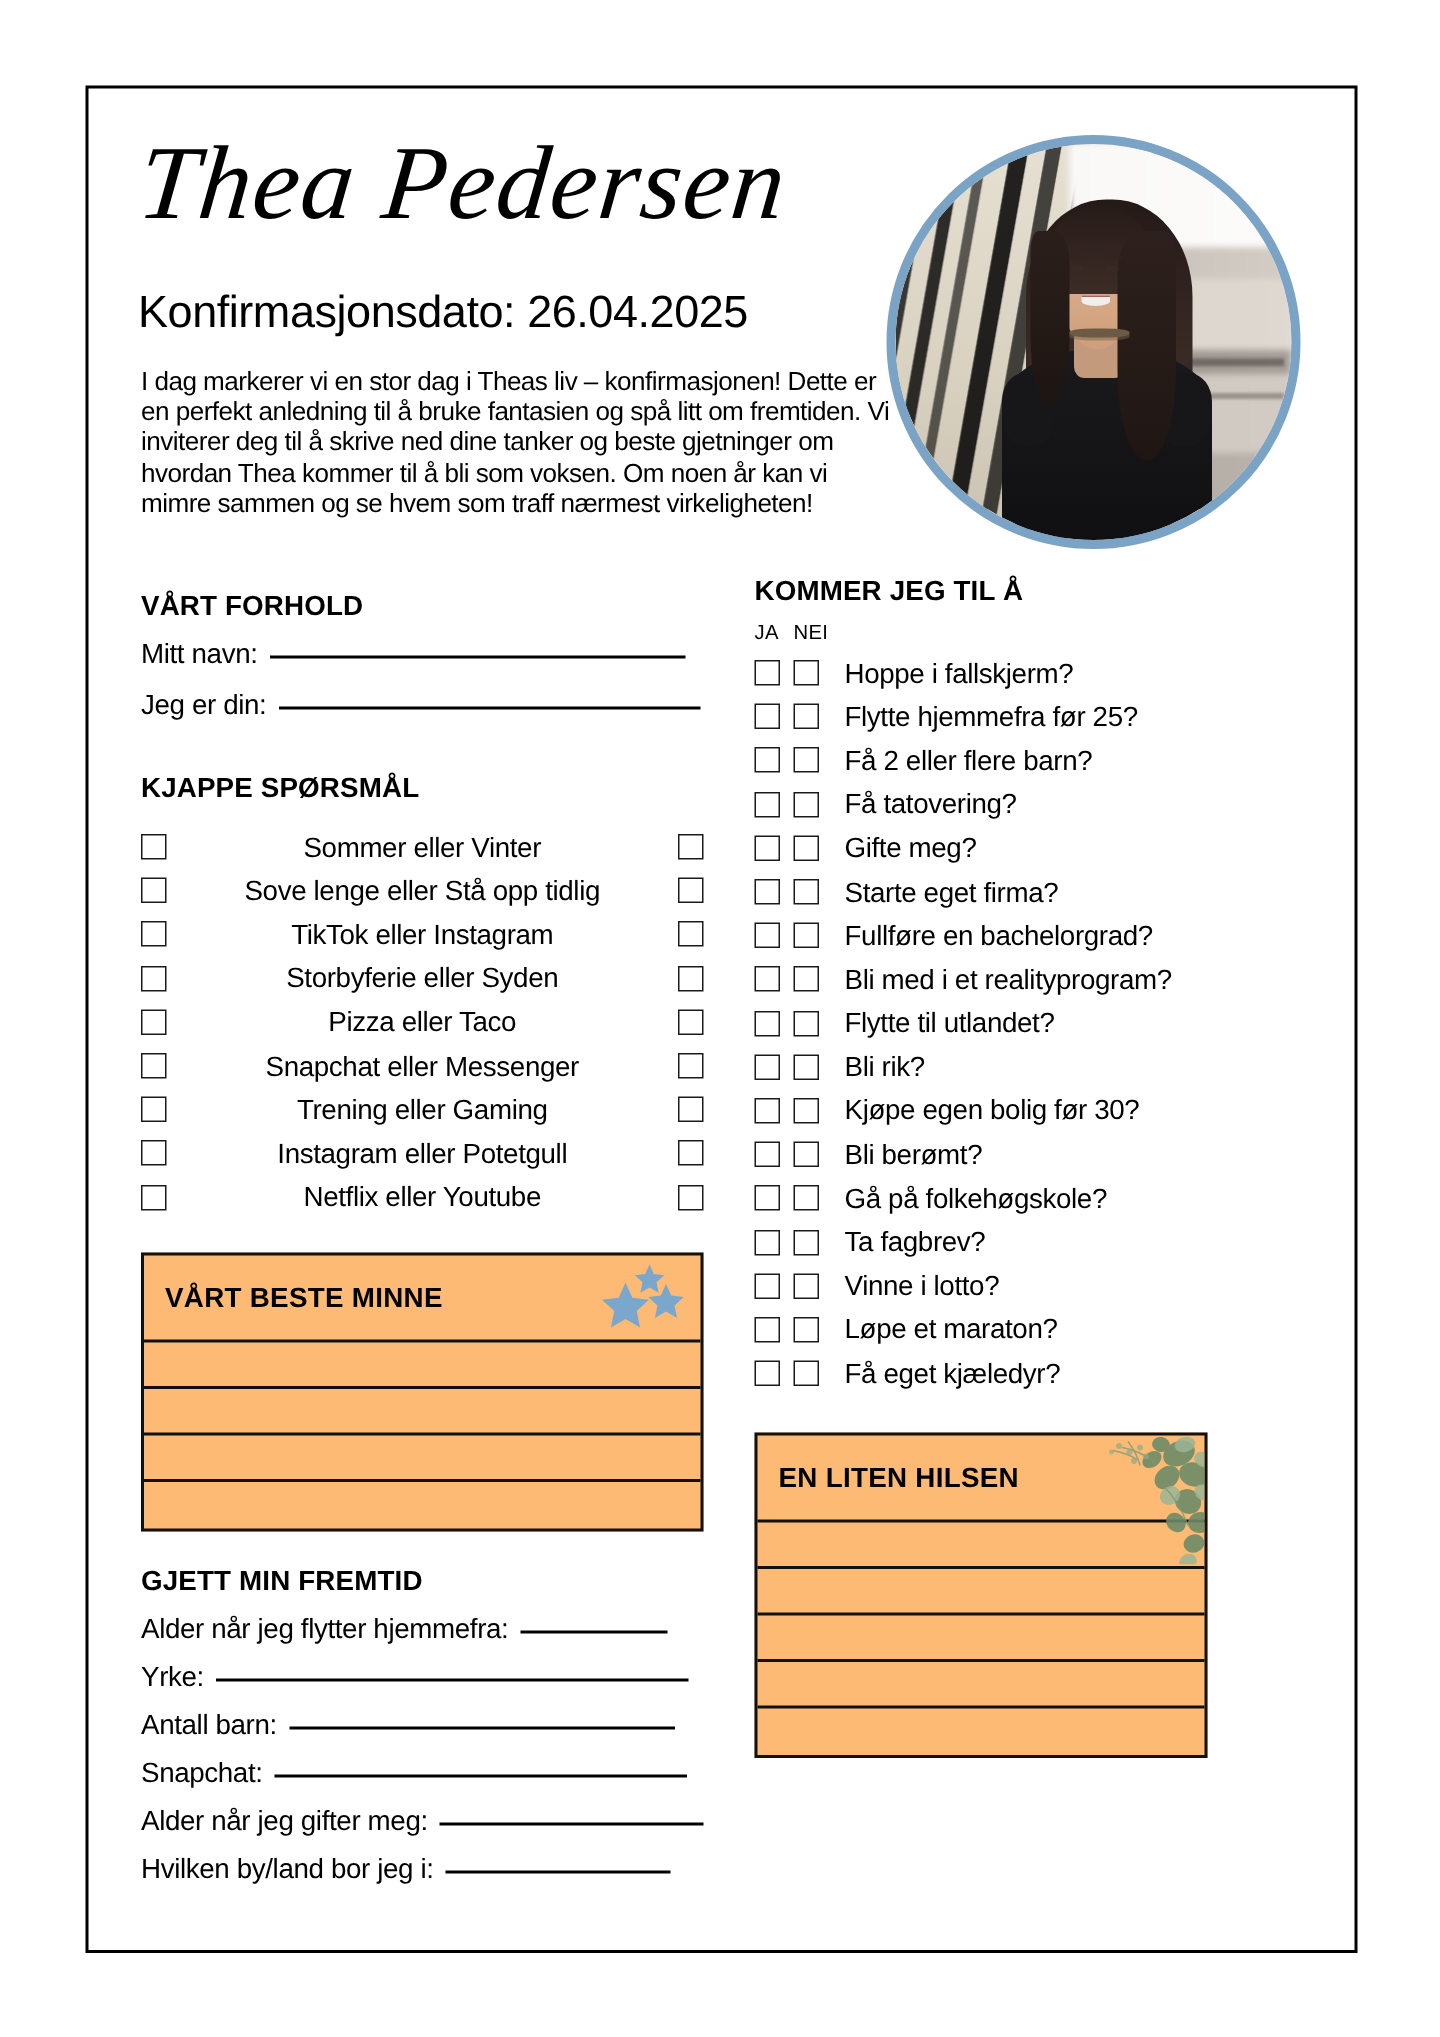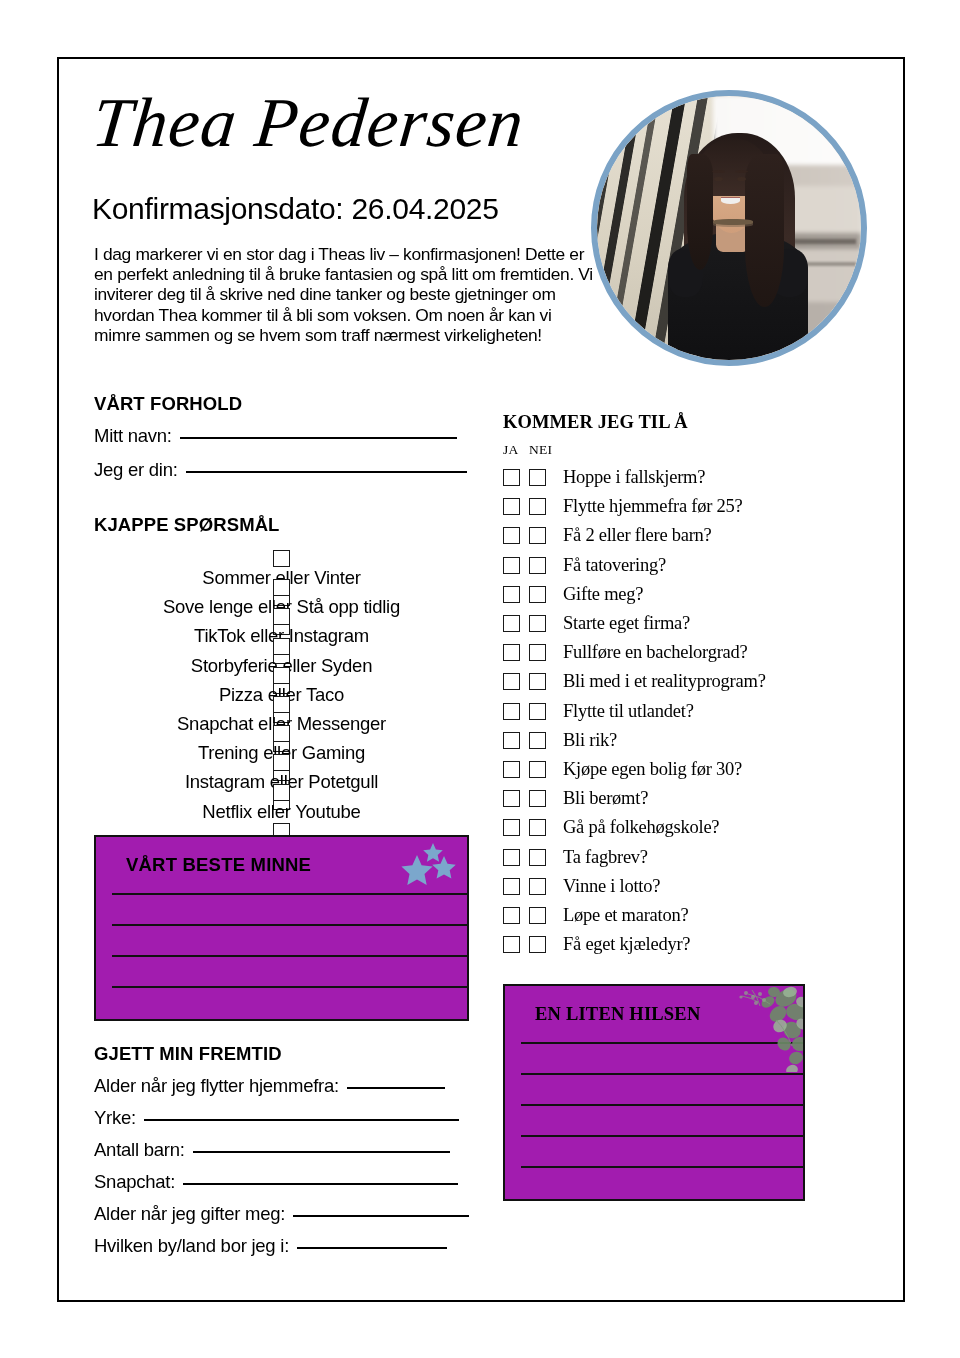--- a/index.html
+++ b/index.html
@@ -170,21 +170,21 @@
     background: #17171a; border-radius: 40% 10% 40% 40%;
   }
   .ph-sleeve-r {
     position: absolute; left: 66%; top: 58%;
     width: 14%; height: 18%;
     background: #17171a; border-radius: 10% 40% 40% 40%;
   }
 
   
   .col-left  { position: absolute; left: 94px; top: 393px; width: 375px; }
-  .col-right { position: absolute; left: 503px; top: 412px; width: 370px; font-family: Liberation Serif, serif; }
+  .col-right { position: absolute; left: 503px; top: 383px; width: 370px; }
 
   .sect-title {
     font-size: 18.5px;
     font-weight: 700;
     letter-spacing: 0.1px;
   }
 
   
   .fill-row {
     display: flex;
@@ -202,42 +202,40 @@
     top: -3px;
     height: 0;
   }
 
   
   .kj-list { margin-top: 14px; }
   .kj-row {
     display: flex;
     align-items: center;
     height: 29.2px;
-    flex-direction: column;
   }
   .kj-label {
     flex: 1 1 auto;
     text-align: center;
     font-size: 18.5px;
     letter-spacing: -0.25px;
     white-space: nowrap;
   }
   .cbox {
     width: 17px; height: 17px;
     border: 1.8px solid #1a1a1a;
     background: #fff;
     flex: 0 0 auto;
   }
 
   
   .lined-box {
     border: 2.6px solid #111;
-    background: #a21caf;
+    background: #fdba74;
     position: relative;
-    padding-left: 16px;
   }
   .lined-box .lb-head {
     height: 58px;
     display: flex; align-items: center;
     padding-left: 14px;
     border-bottom: 2.3px solid #111;
     position: relative;
   }
   .lined-box .lb-head .t {
     font-size: 18.5px; font-weight: 700; letter-spacing: .2px;

